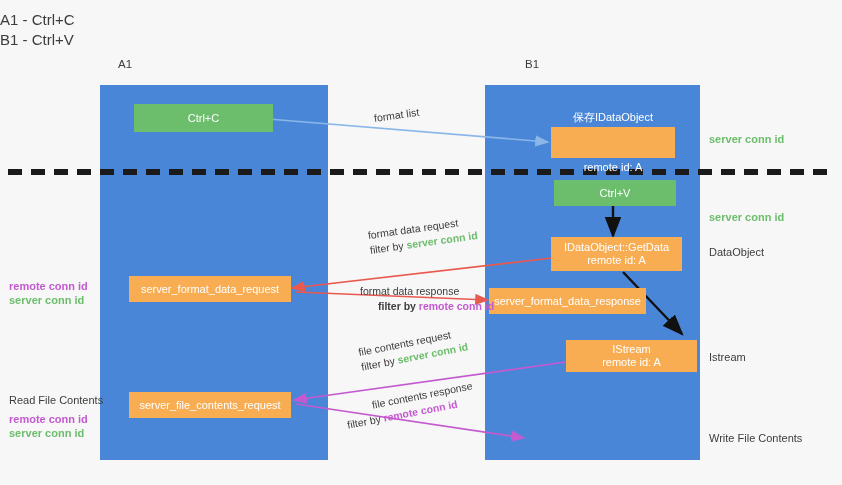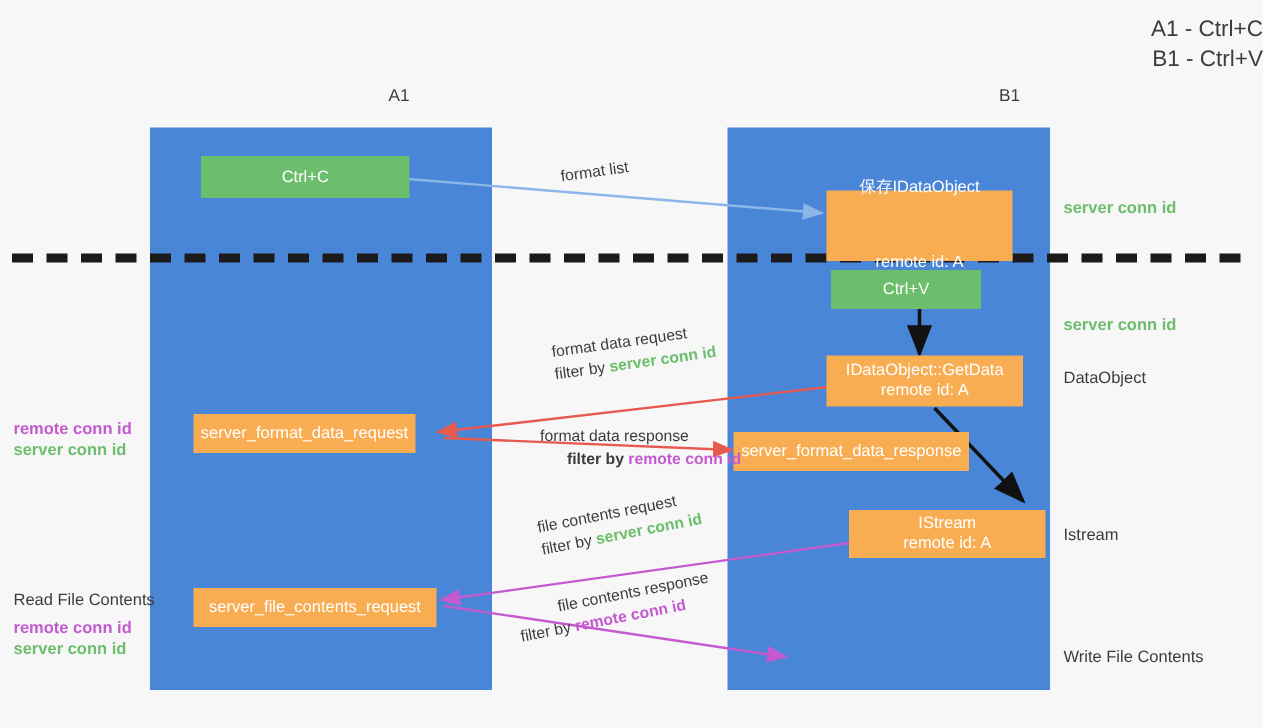--- a/index.html
+++ b/index.html
@@ -15,30 +15,30 @@
     overflow: hidden;
   }
   svg.layer {
     position: absolute; left: 0; top: 0;
     width: 842px; height: 485px;
     pointer-events: none;
   }
   .title {
     position: absolute;
     left: 0; top: 10px; width: 842px;
-    text-align: right;
+    text-align: left;
     font-size: 15px; color: #3c3c3c; line-height: 20px;
   }
   .lane {
     position: absolute;
     background: #4a86d8;
   }
   .lane-head {
     position: absolute;
-    text-align: right;
+    text-align: left;
     font-size: 11.5px; color: #3c3c3c; line-height: 13px;
   }
   .node {
     position: absolute;
     display: flex; flex-direction: column;
     align-items: center; justify-content: center;
     color: #ffffff; font-size: 11px; line-height: 13px;
     text-align: center;
   }
   .node.orange { background: #f9ad53; }
@@ -109,34 +109,34 @@
 
     <line x1="566" y1="362" x2="294" y2="400" stroke="#c45ad0" stroke-width="1.6" marker-end="url(#ar-mag)"></line>
 
     <line x1="296" y1="404" x2="524" y2="438" stroke="#c45ad0" stroke-width="1.6" marker-end="url(#ar-mag)"></line>
   </svg>
 
   <div class="node green" style="left:134px; top:104px; width:139px; height:28px;">
     <span>Ctrl+C</span>
   </div>
 
-  <div class="node orange" style="left:129px; top:276px; width:148px; height:26px;">
+  <div class="node orange" style="left:129px; top:276px; width:162px; height:26px;">
     <span>server_format_data_request</span>
   </div>
 
   <div class="node orange" style="left:129px; top:392px; width:162px; height:26px;">
     <span>server_file_contents_request</span>
   </div>
 
-  <div class="node orange" style="left:551px; top:127px; width:124px; height:47px;gap:37px;">
+  <div class="node orange" style="left:551px; top:127px; width:124px; height:31px;gap:37px;">
     <span>保存IDataObject</span>
     <span>remote id: A</span>
   </div>
 
-  <div class="node green" style="left:554px; top:180px; width:100px; height:26px;">
+  <div class="node green" style="left:554px; top:180px; width:122px; height:26px;">
     <span>Ctrl+V</span>
   </div>
 
   <div class="node orange" style="left:551px; top:237px; width:131px; height:34px;">
     <span>IDataObject::GetData</span>
     <span>remote id: A</span>
   </div>
 
   <div class="node orange" style="left:566px; top:340px; width:131px; height:32px;">
     <span>IStream</span>

